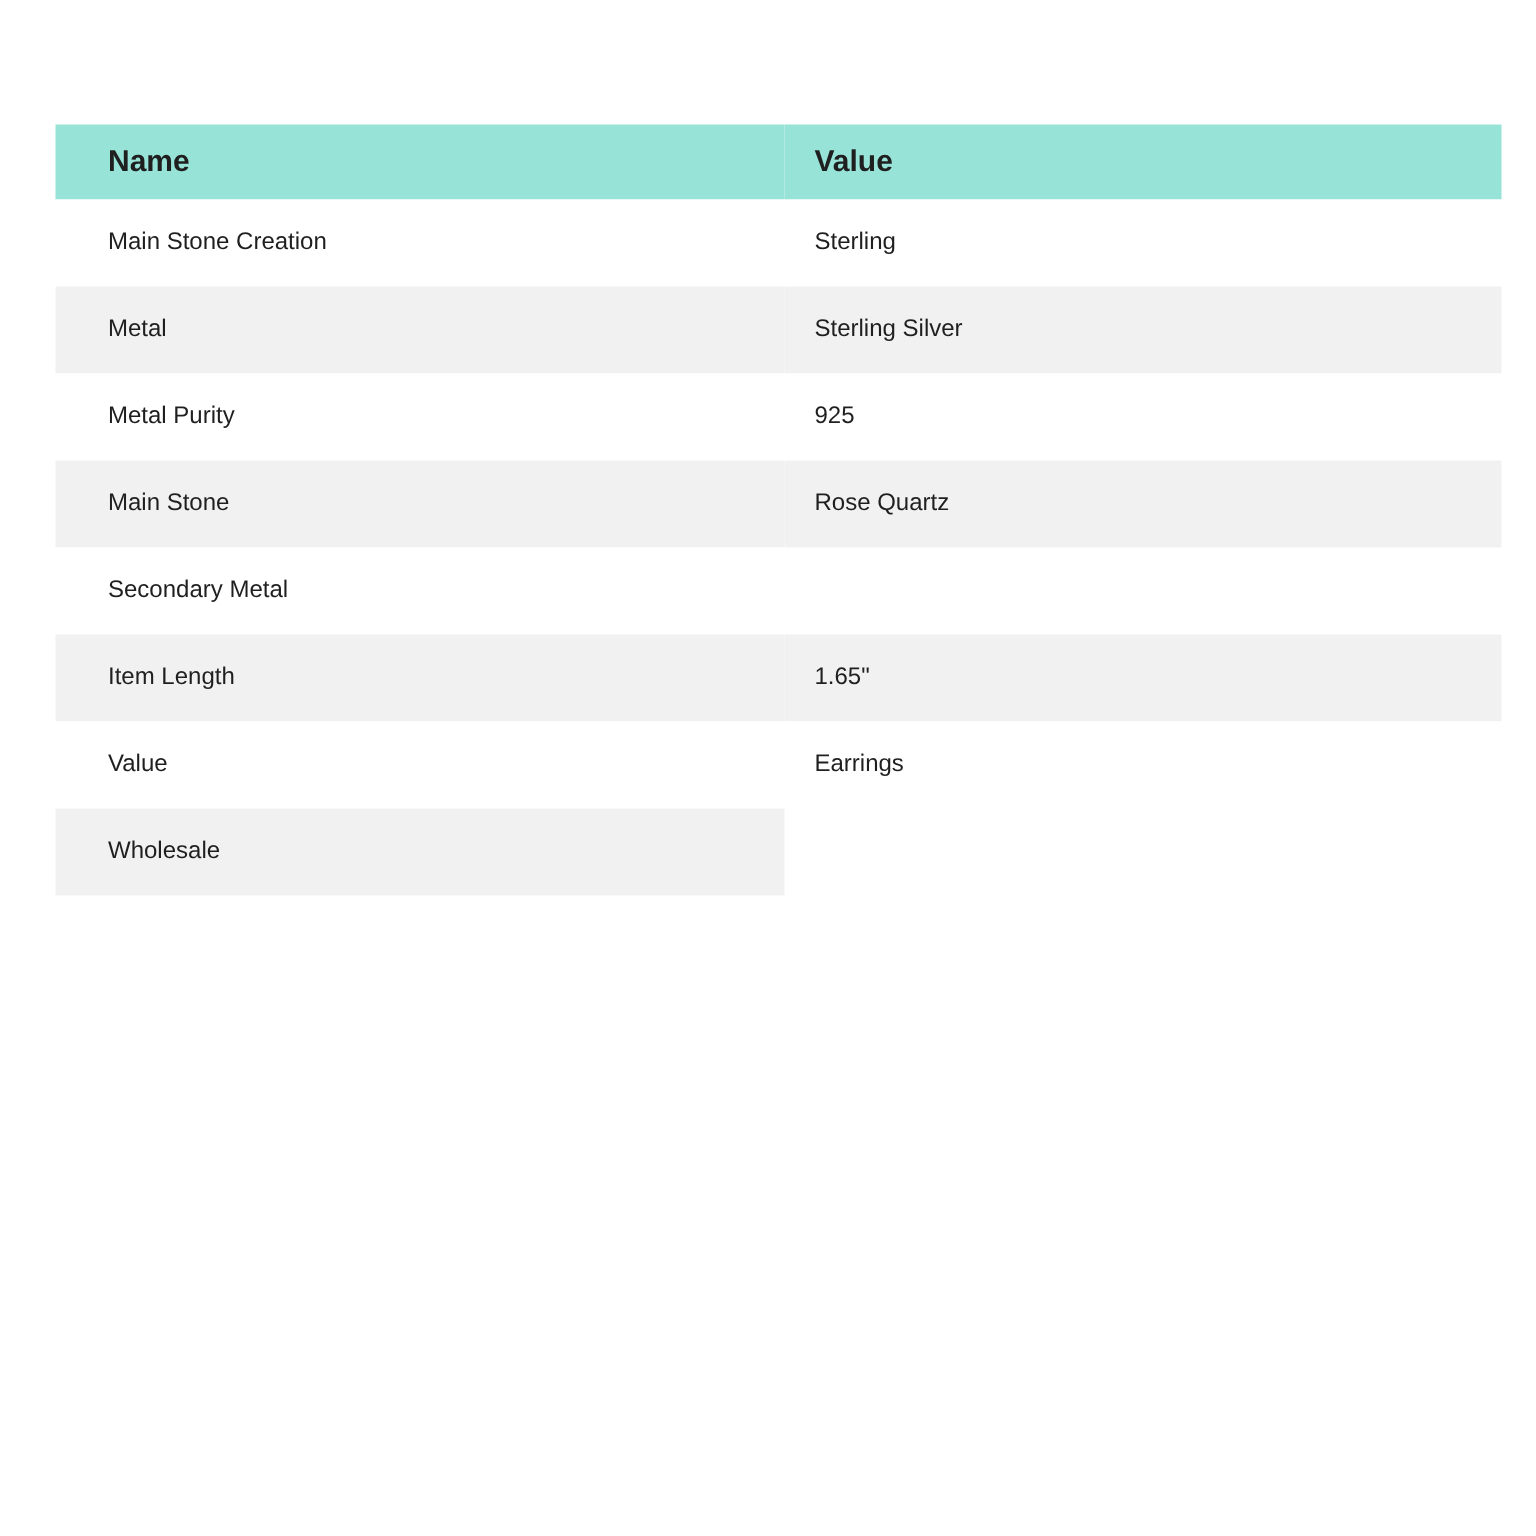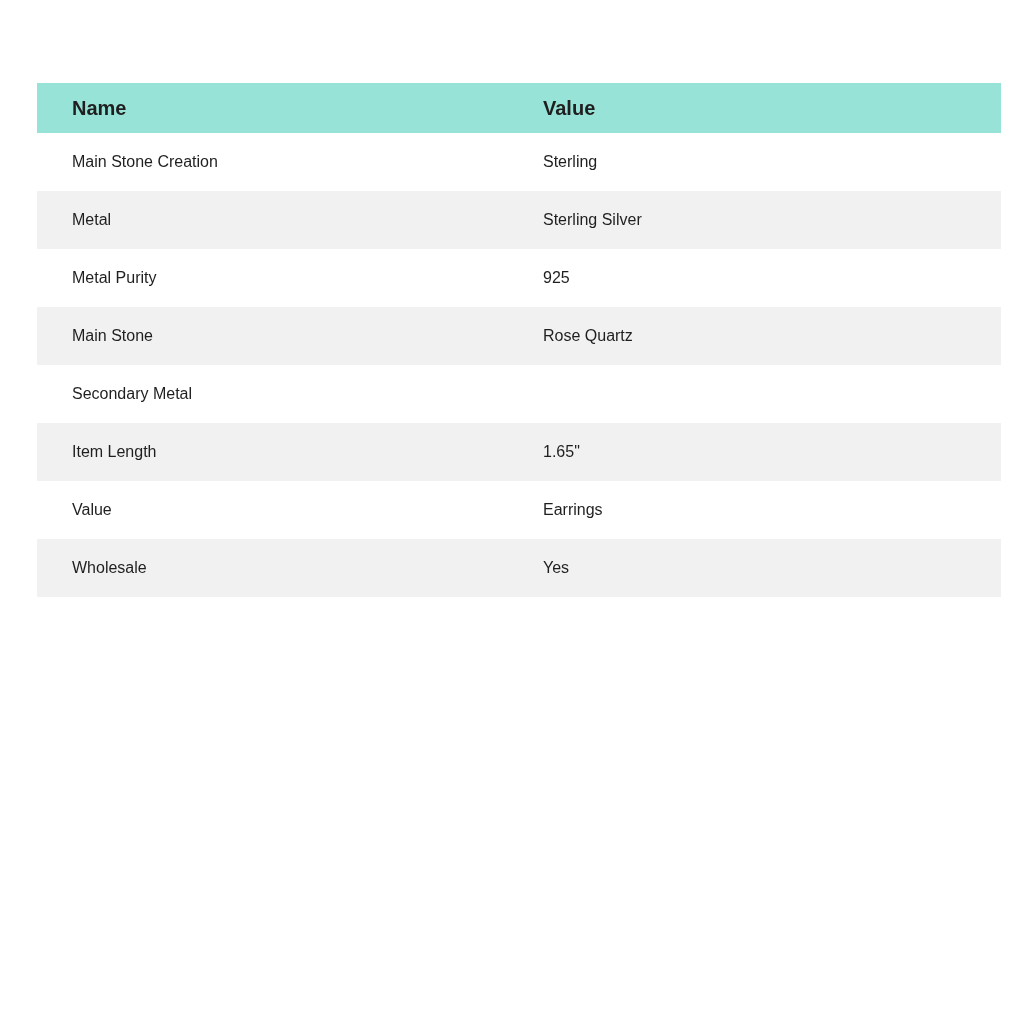--- a/index.html
+++ b/index.html
@@ -92,16 +92,15 @@
       <div class="trow alt">
         <div class="cell name">Item Length</div>
         <div class="cell value">1.65"</div>
       </div>
       <div class="trow">
         <div class="cell name">Value</div>
         <div class="cell value">Earrings</div>
       </div>
       <div class="trow alt">
         <div class="cell name">Wholesale</div>
-        <div class="cell value">Yes</div>
       </div>
     </div>
 </div>
 
 </body></html>

